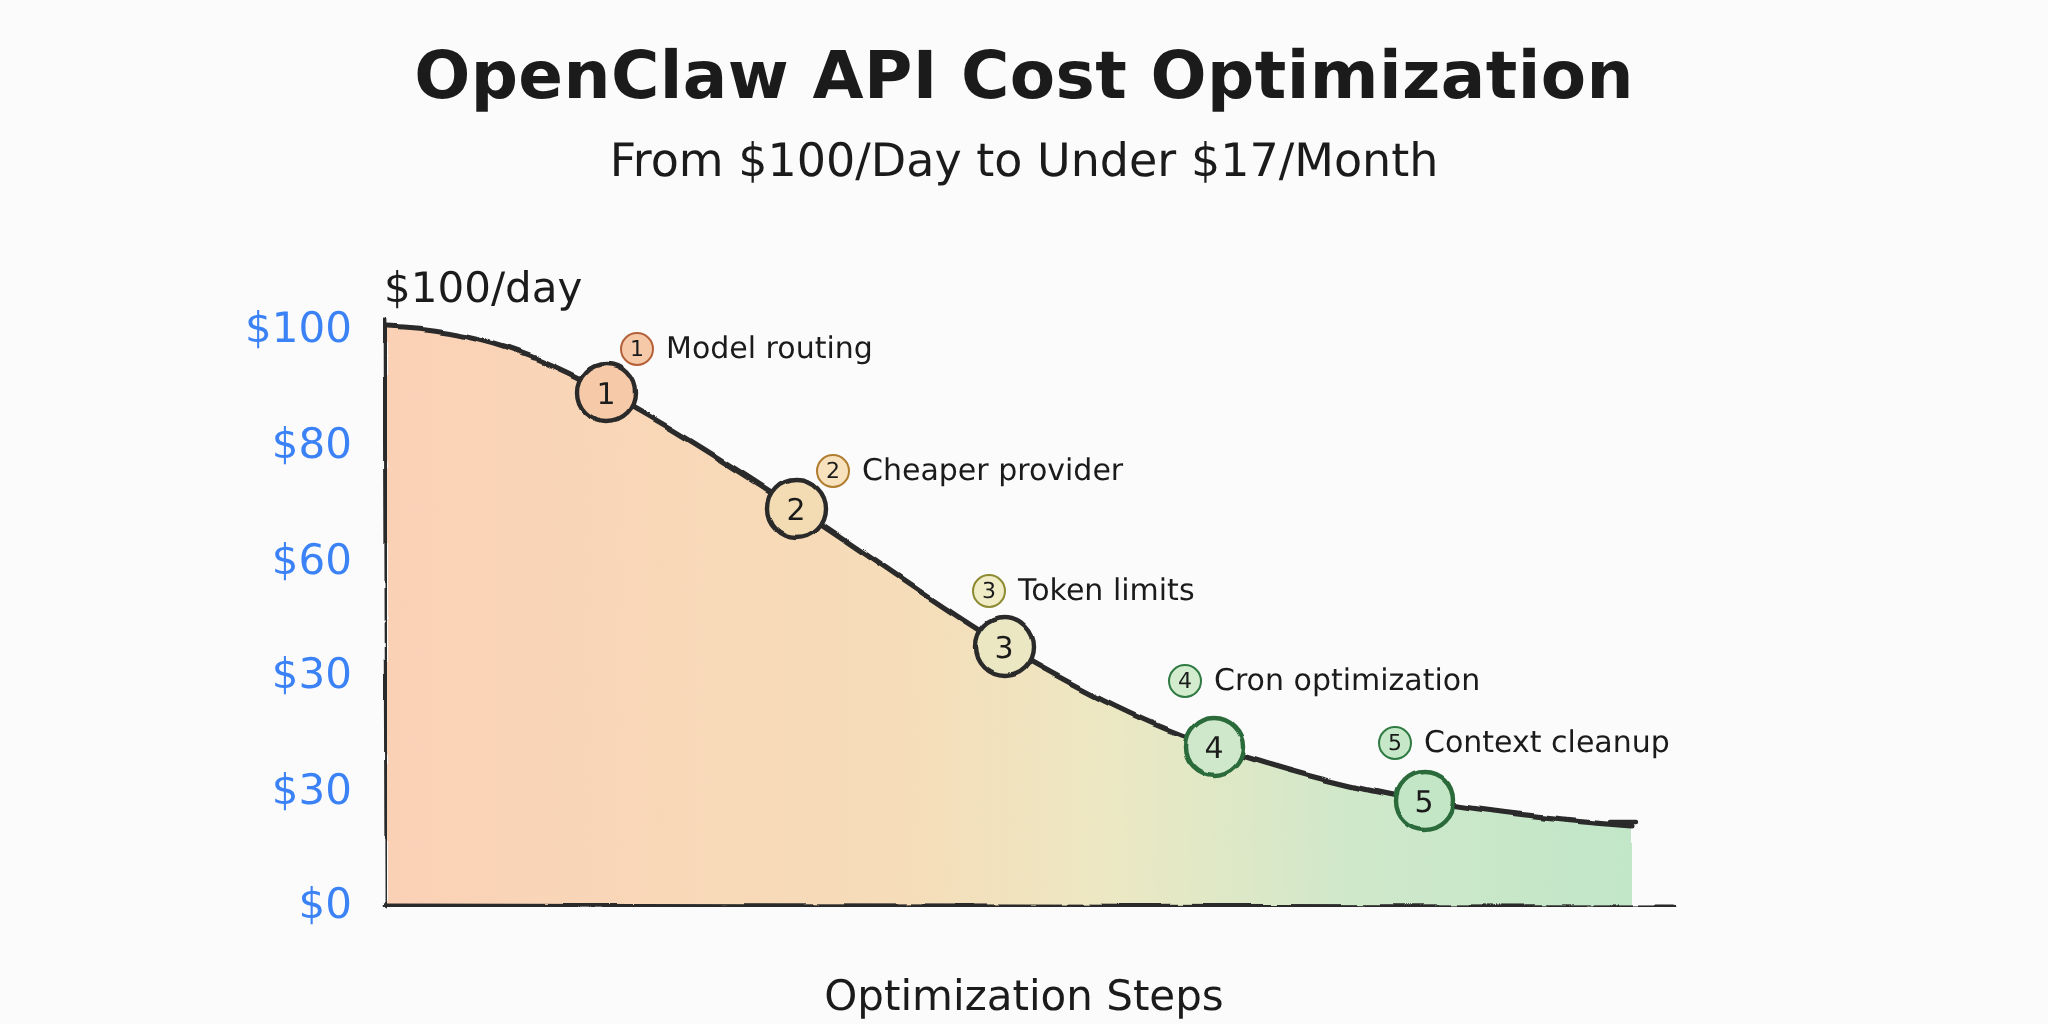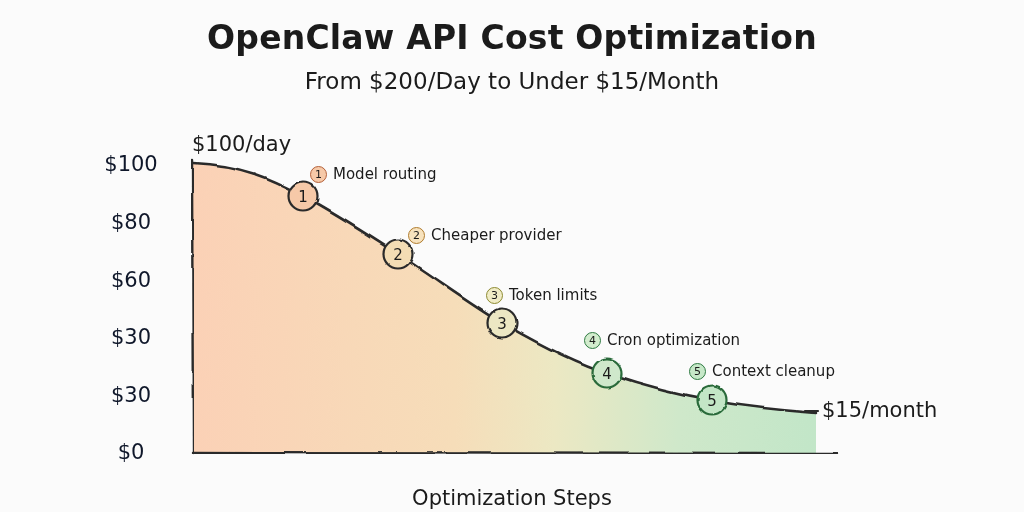--- a/index.html
+++ b/index.html
@@ -42,23 +42,23 @@
     color: #1b1b1b;
     font-family: "DejaVu Sans", sans-serif;
   }
   #plot {
     position: absolute;
     left: 0;
     top: 0;
   }
   .axis-tick-label {
     position: absolute;
-    text-align: center;
+    text-align: right;
     font-size: 21px;
-    color: #0f172a;
+    color: #3b82f6;
     font-family: "DejaVu Sans", sans-serif;
     white-space: nowrap;
   }
   .xlabel {
     position: absolute;
     top: 486px;
     left: 0;
     width: 1024px;
     text-align: center;
     font-size: 21px;
@@ -94,21 +94,21 @@
     line-height: 1;
     box-sizing: border-box;
   }
 </style>
 </head>
 <body>
 
 <div id="stage">
 
   <div class="title">OpenClaw API Cost Optimization</div>
-  <div class="subtitle">From $200/Day to Under $15/Month</div>
+  <div class="subtitle">From $100/Day to Under $17/Month</div>
 
   <svg id="plot" width="1024" height="512">
     <defs>
       <linearGradient id="areaGrad" x1="0" y1="0" x2="1" y2="0">
         <stop offset="0%" stop-color="#fbd1b6"></stop>
         <stop offset="42%" stop-color="#f6ddb9"></stop>
         <stop offset="58%" stop-color="#ece8c3"></stop>
         <stop offset="78%" stop-color="#cfe8ca"></stop>
         <stop offset="100%" stop-color="#c2e6c8"></stop>
       </linearGradient>
@@ -169,21 +169,20 @@
   <div class="axis-tick-label" style="left:86px; top:152px; width:90px;">$100</div>
   <div class="axis-tick-label" style="left:86px; top:210px; width:90px;">$80</div>
   <div class="axis-tick-label" style="left:86px; top:268px; width:90px;">$60</div>
   <div class="axis-tick-label" style="left:86px; top:325px; width:90px;">$30</div>
   <div class="axis-tick-label" style="left:86px; top:383px; width:90px;">$30</div>
   <div class="axis-tick-label" style="left:86px; top:440px; width:90px;">$0</div>
 
   <div class="xlabel">Optimization Steps</div>
 
   <div class="endpoint-note" style="left:192px; top:132px;">$100/day</div>
-  <div class="endpoint-note" style="left:822px; top:398px;">$15/month</div>
 
   <div class="step-label" style="left:310px; top:165px;">
     <span class="step-badge" style="background:#f6c9a8; border-color:#b4613a;">1</span>
     <span>Model routing</span>
   </div>
   <div class="step-label" style="left:408px; top:226px;">
     <span class="step-badge" style="background:#f7e2bd; border-color:#b07c2e;">2</span>
     <span>Cheaper provider</span>
   </div>
   <div class="step-label" style="left:486px; top:286px;">

